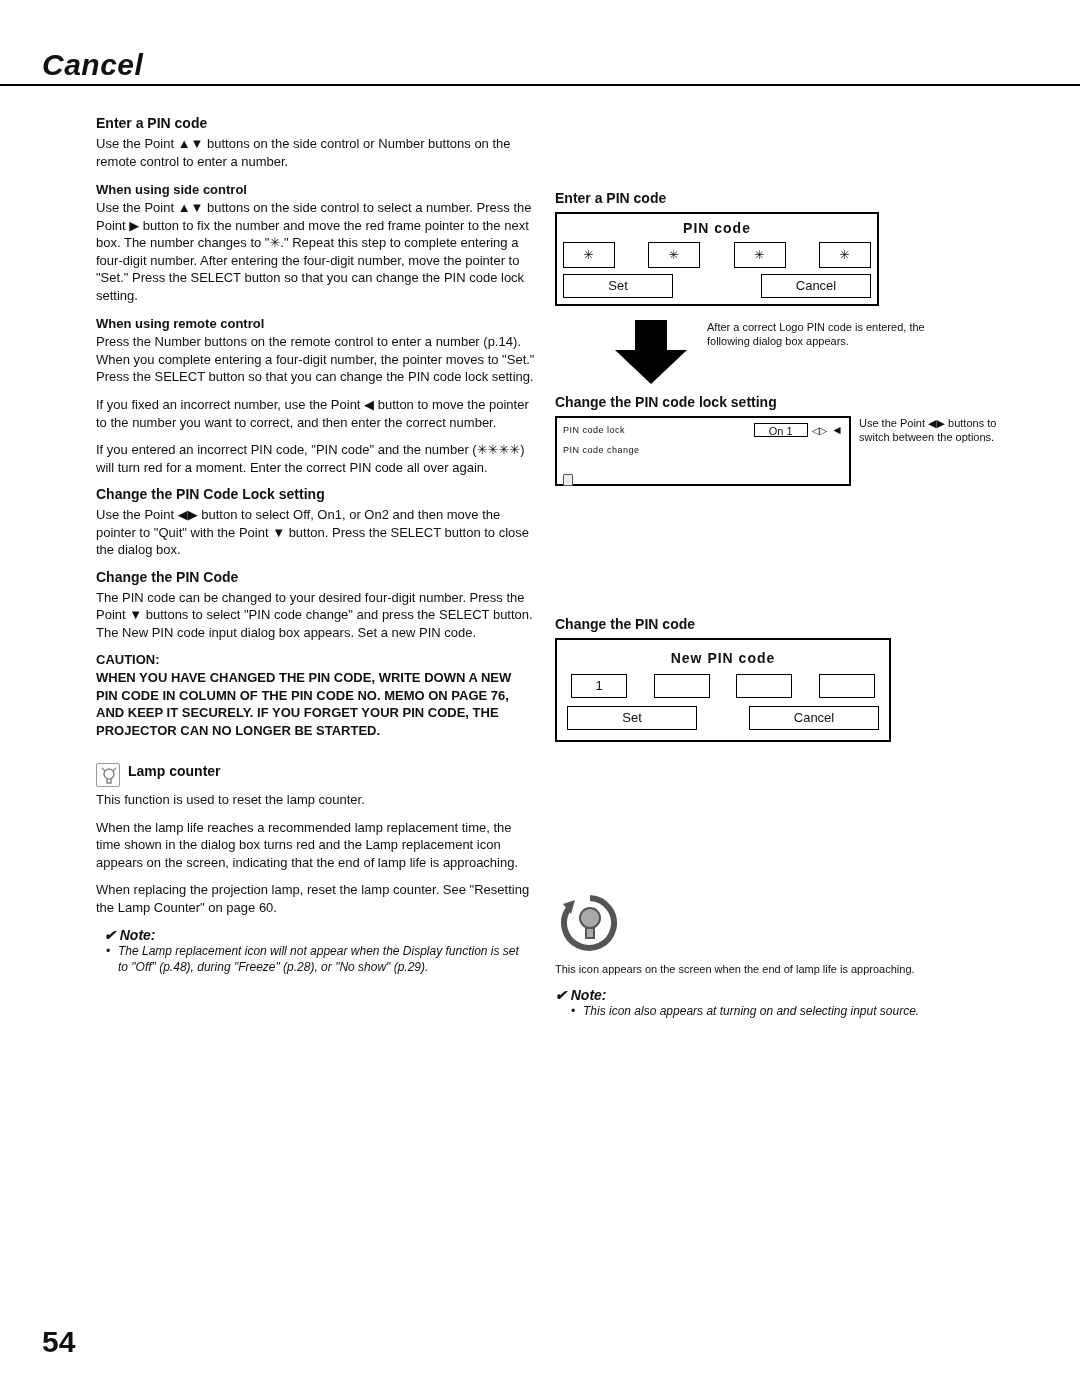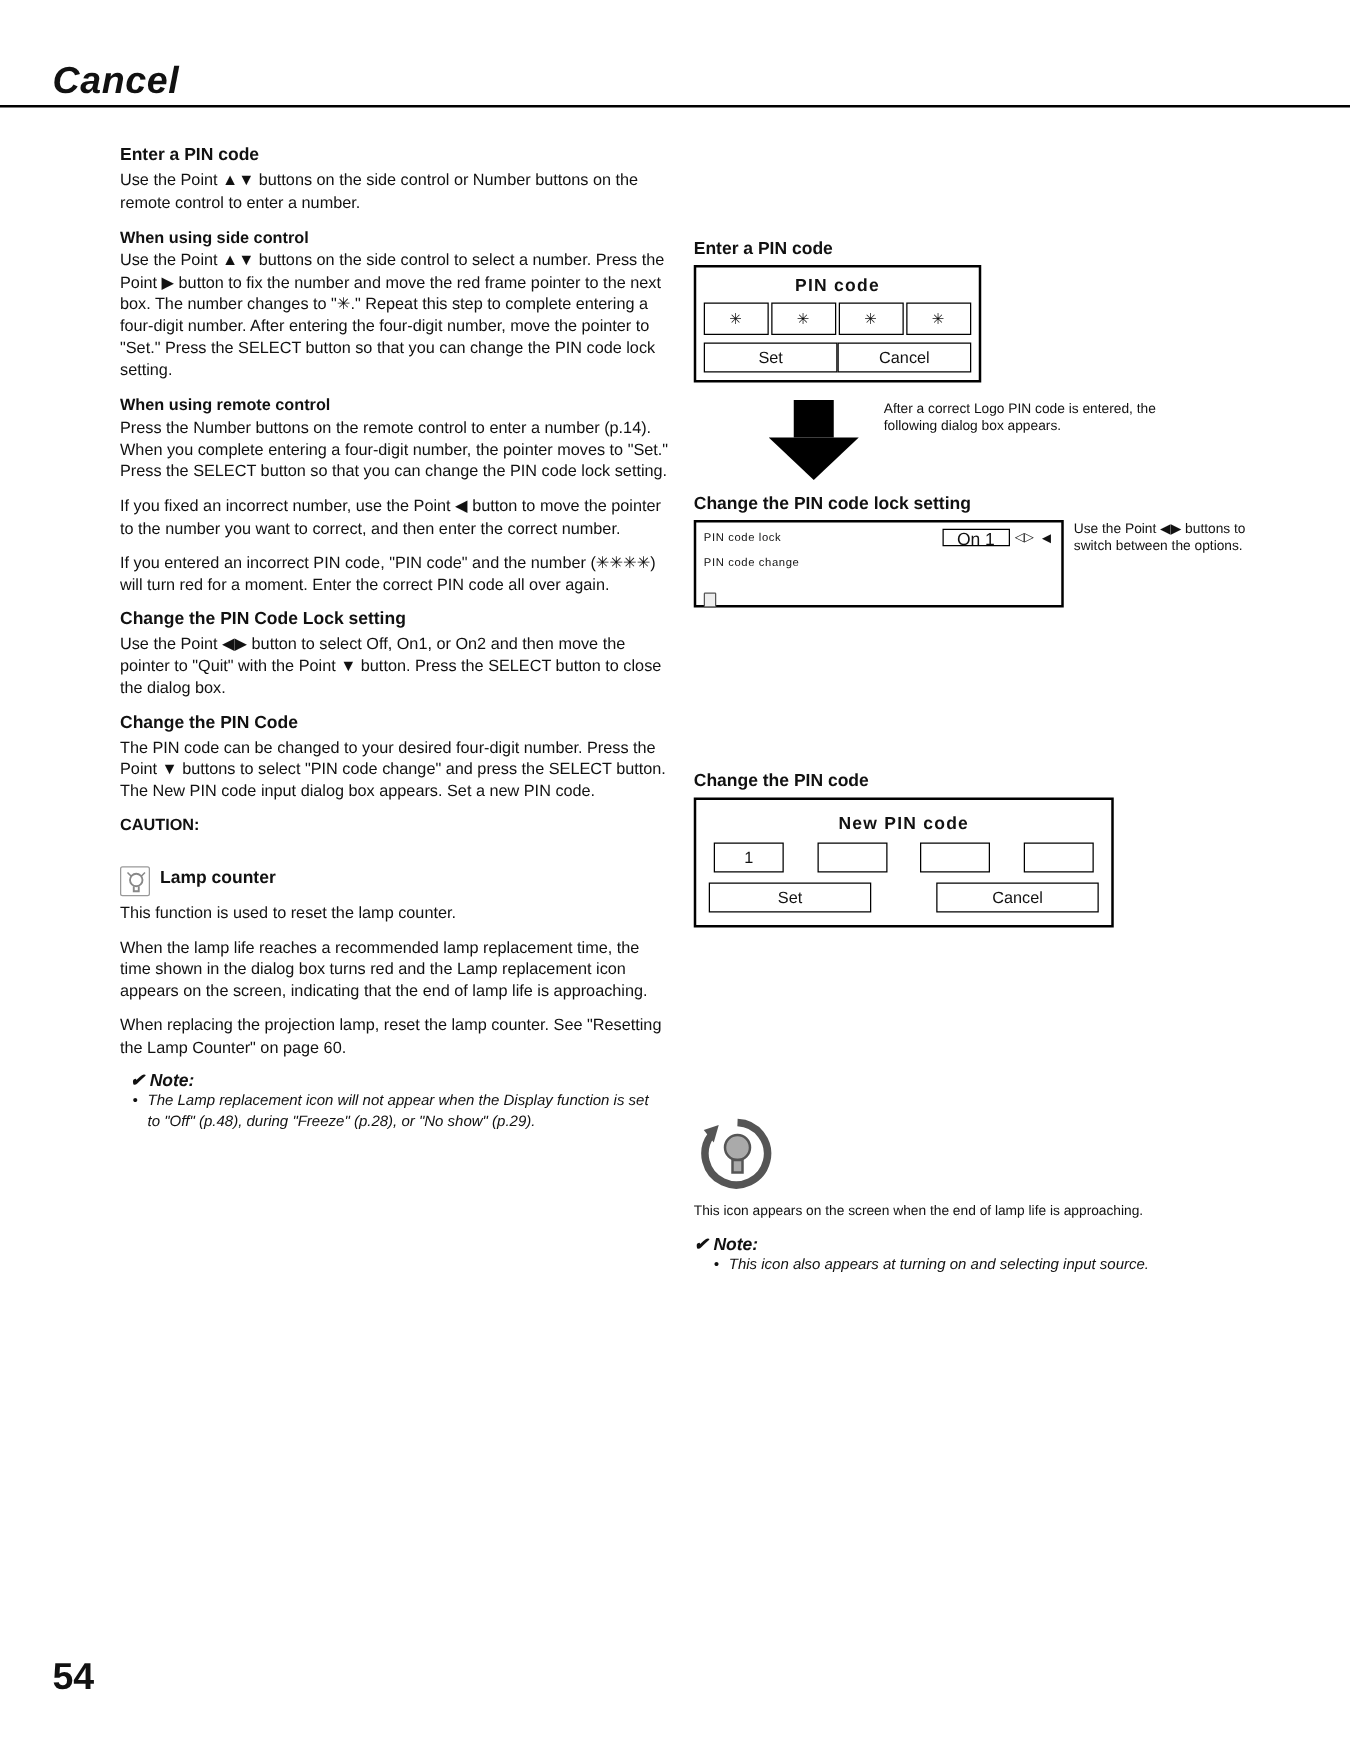--- a/index.html
+++ b/index.html
@@ -57,21 +57,21 @@
     border: 1px solid #999;
     border-radius: 2px;
     margin-right: 8px;
     position: relative;
   }
   .lamp-icon-box svg { position: absolute; top: 2px; left: 2px; }
   
   .dialog {
     border: 2px solid #000;
     background: #fff;
-    width: 230px;
+    width: 324px;
     padding: 6px 6px 6px 6px;
   }
   .dialog-title { text-align: center; font-weight: bold; font-size: 14px; letter-spacing: 1px; margin-bottom: 6px; }
   .pin-boxes { display: flex; justify-content: space-between; margin-bottom: 6px; }
   .pin-box {
     width: 52px;
     height: 26px;
     border: 1.5px solid #000;
     text-align: center;
     line-height: 24px;
@@ -116,21 +116,21 @@
     height: 70px;
     font-size: 9px;
     padding: 4px 6px;
   }
   .lock-row { display: flex; align-items: center; justify-content: space-between; width: 100%; height: 16px; }
   .lock-label { font-size: 9px; letter-spacing: 0.5px; }
   .lock-value-box {
     width: 54px;
     height: 14px;
     border: 1px solid #000;
-    font-size: 14px;
+    font-size: 11px;
     text-align: center;
     line-height: 14px;
   }
   .lock-side-text { font-size: 11px; line-height: 1.3; }
   .lock-wrap { display: flex; align-items: flex-start; gap: 8px; }
   .new-pin-dialog { border: 2px solid #000; width: 336px; padding: 10px; }
   .new-pin-title { text-align: center; font-weight: bold; letter-spacing: 1px; font-size: 14px; margin-bottom: 8px; }
   .new-pin-boxes { display: flex; justify-content: space-between; margin-bottom: 8px; padding: 0 4px; }
   .new-pin-box { width: 56px; height: 24px; border: 1.5px solid #000; text-align: center; line-height: 22px; font-size: 13px; }
   .lamp-life-icon { width: 62px; height: 62px; border-radius: 50%; position: relative; margin-bottom: 8px; margin-left: 4px; }
@@ -165,20 +165,21 @@
   <p style="margin-top:6px;">If you fixed an incorrect number, use the Point ◀ button to move the pointer to the number you want to correct, and then enter the correct number.</p>
   <p>If you entered an incorrect PIN code, "PIN code" and the number (✳✳✳✳) will turn red for a moment. Enter the correct PIN code all over again.</p>
 
   <div class="h-sub" style="margin-top:8px;">Change the PIN Code Lock setting</div>
   <p>Use the Point ◀▶ button to select Off, On1, or On2 and then move the pointer to "Quit" with the Point ▼ button. Press the SELECT button to close the dialog box.</p>
 
   <div class="h-sub">Change the PIN Code</div>
   <p>The PIN code can be changed to your desired four-digit number. Press the Point ▼ buttons to select "PIN code change" and press the SELECT button. The New PIN code input dialog box appears. Set a new PIN code.</p>
 
   <div class="caution" style="margin-top:6px;">CAUTION:</div>
+  <p class="caution">WHEN YOU HAVE CHANGED THE PIN CODE, WRITE DOWN A NEW PIN CODE IN COLUMN OF THE PIN CODE NO. MEMO ON PAGE 76, AND KEEP IT SECURELY. IF YOU FORGET YOUR PIN CODE, THE PROJECTOR CAN NO LONGER BE STARTED.</p>
 
   <div style="margin-top:24px; display:flex; align-items:flex-start;">
     <span class="lamp-icon-box">
       <svg width="20" height="20" viewBox="0 0 20 20">
         <circle cx="10" cy="8" r="5" fill="none" stroke="#888" stroke-width="1.5"></circle>
         <path d="M8 13 L8 17 L12 17 L12 13" fill="none" stroke="#888" stroke-width="1.5"></path>
         <path d="M6 5 L3 2 M14 5 L17 2" stroke="#888" stroke-width="1.2"></path>
       </svg>
     </span>
     <span class="h-sub" style="margin:0;">Lamp counter</span>

